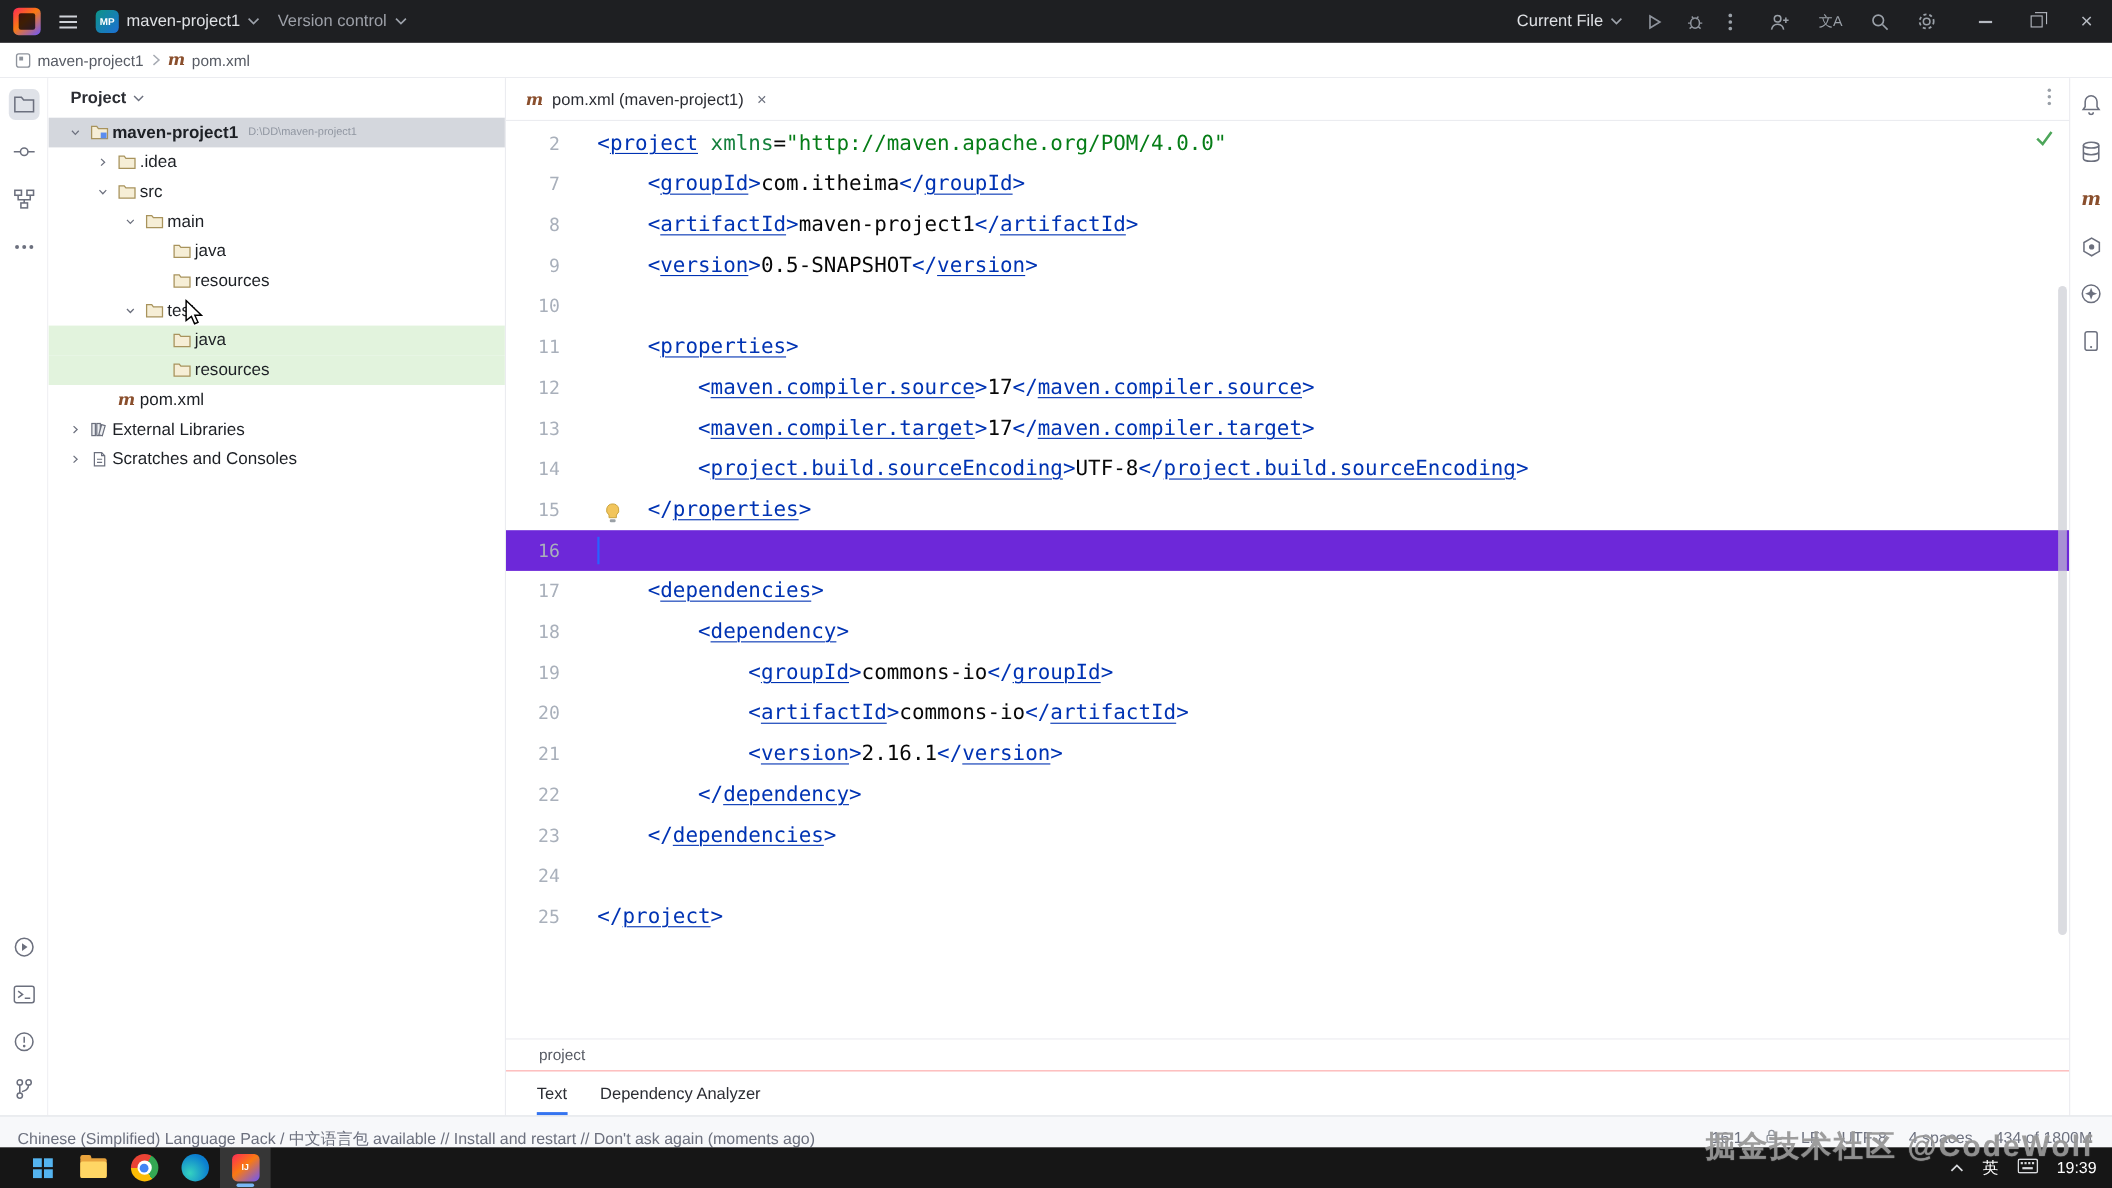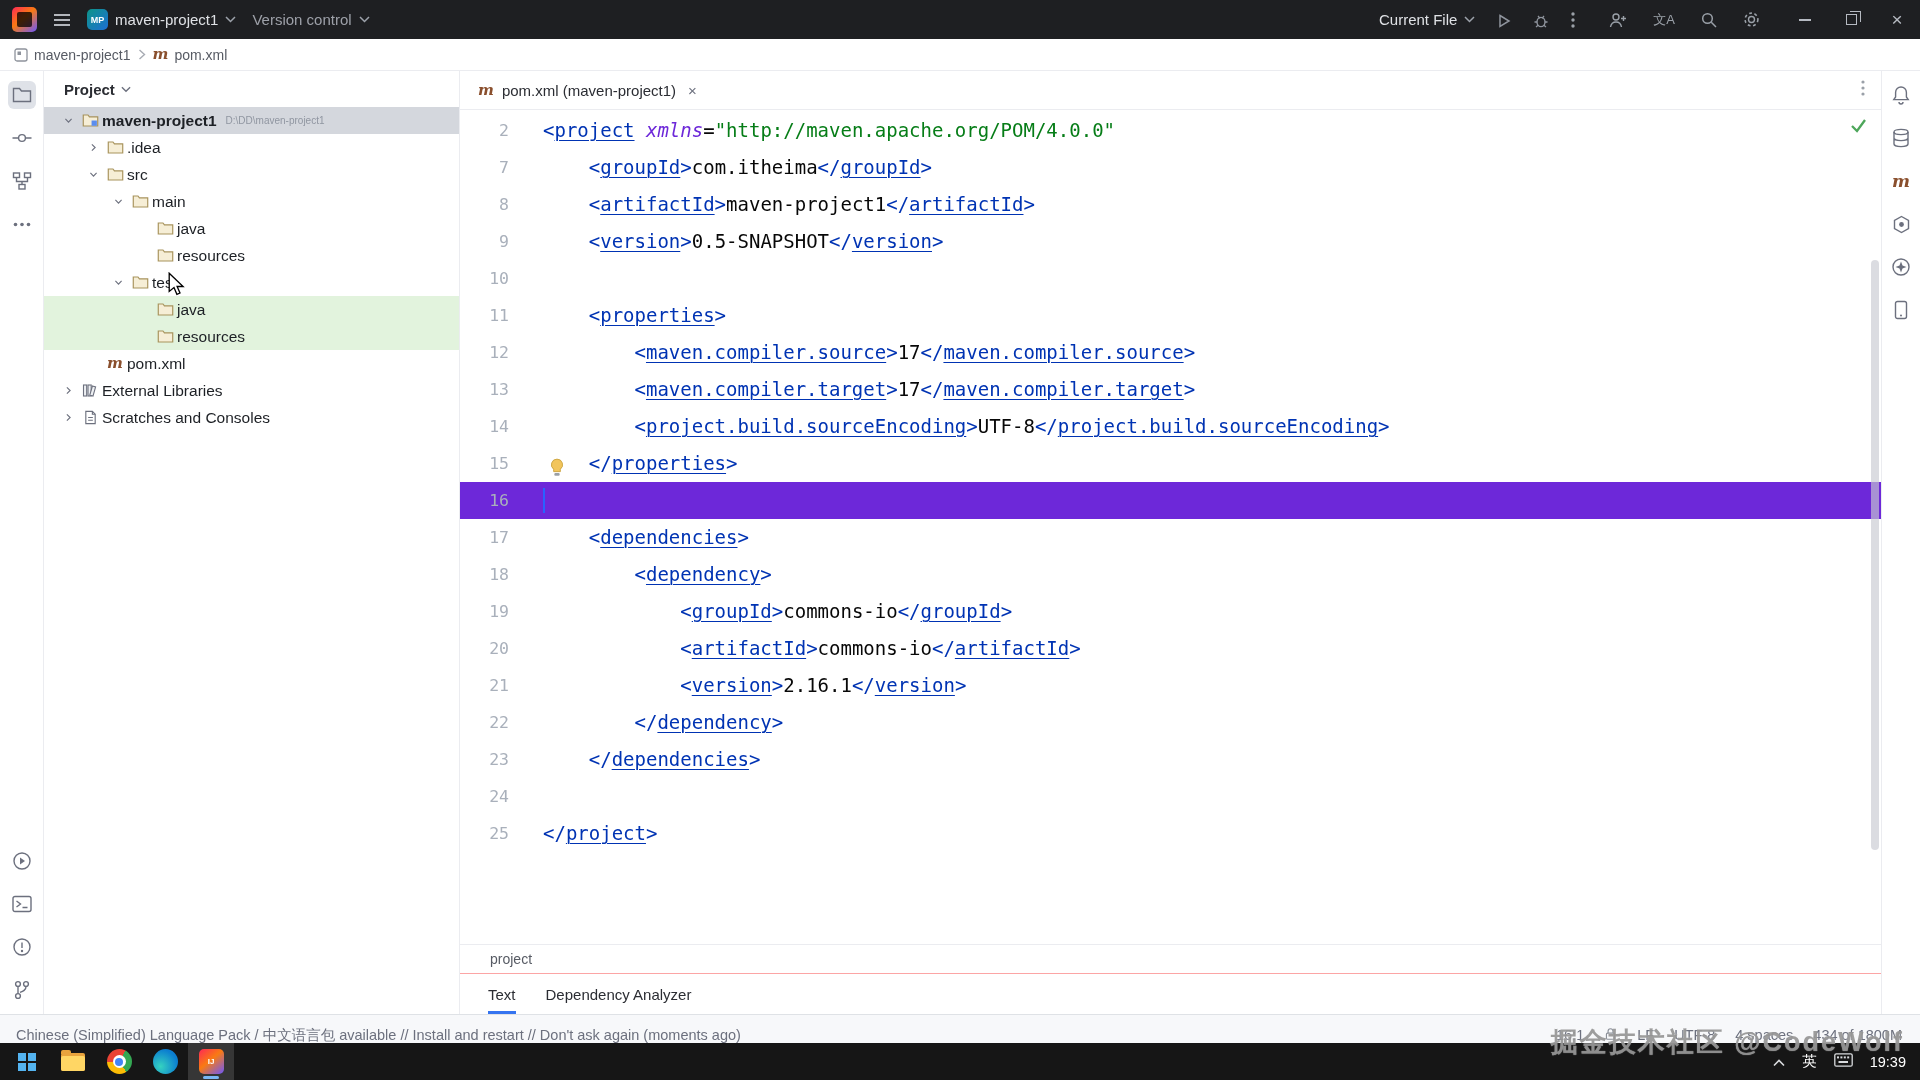--- a/index.html
+++ b/index.html
@@ -15,21 +15,21 @@
                background:linear-gradient(140deg,#fe2857 0%,#f97a12 45%,#6b57ff 100%);
                position:relative; }
   .idea-logo::after{ content:""; position:absolute; inset:5px; background:#000; border-radius:2px; opacity:.75;}
   .hamb svg, .tb-ic svg { display:block; }
   .proj-chip { width:21px; height:21px; border-radius:5px; color:#fff; font-size:9px; font-weight:bold;
                display:flex; align-items:center; justify-content:center;
                background:linear-gradient(135deg,#0d9488,#1d6fd4); }
   .tb-item { display:flex; align-items:center; gap:7px; cursor:default; }
   .tb-dim { color:#9da0a8; }
   .tb-right { margin-left:auto; display:flex; align-items:center; height:100%; }
-  .tb-run-group { display:flex; align-items:flex-end; gap:22px; margin-right:34px; }
+  .tb-run-group { display:flex; align-items:center; gap:22px; margin-right:34px; }
   .tb-icons { display:flex; align-items:center; gap:26px; margin-right:22px; }
   .win-btn { width:46px; height:39px; display:flex; align-items:center; justify-content:center; color:#b6bac2; }
   .win-min { width:12px; height:2px; background:#b6bac2; }
   .win-max { width:11px; height:11px; border:1.6px solid #b6bac2; position:relative; }
   .win-max::after{ content:""; position:absolute; top:-4px; left:3px; width:10px; height:10px;
                    border-top:1.6px solid #b6bac2; border-right:1.6px solid #b6bac2; }
   .win-close { font-size:19px; line-height:1; }
 
   
   .crumbbar { height:32px; background:#fff; border-bottom:1px solid #ebecf0; display:flex;
@@ -66,42 +66,42 @@
   .tab-kebab { margin-left:auto; margin-right:16px; color:#9aa0a8; }
 
   .code-area { flex:1; position:relative; overflow:hidden; padding-top:2px; }
   .code-line { display:flex; height:37px; line-height:37px;
                font-family:"DejaVu Sans Mono", monospace; font-size:19px; }
   .code-line .ln { width:83px; flex:none; text-align:right; padding-right:34px; color:#a9b0bb; font-size:16.5px; }
   .code-line .code-text { white-space:pre; position:relative; flex:1; }
   .caret-line { background:#6d28d9; }
   .tk-b { color:#0033b3; }
   .tk-t { color:#0033b3; text-decoration:underline; text-decoration-thickness:1px; text-underline-offset:3px; }
-  .tk-a { color:#6d28d9;font-style:italic; }
+  .tk-a { color:#15803d; }
   .tk-s { color:#067d17; }
   .tk-p { color:#080808; }
   .caret-bar { position:absolute; left:0; top:6px; width:2px; height:25px; background:#2962ff; }
   .bulb { position:absolute; left:5px; top:7px; }
   .insp-check { position:absolute; top:8px; right:14px; }
   .v-scroll { position:absolute; right:2px; top:150px; width:8px; height:590px; background:#c7cad1; border-radius:4px; opacity:.65; }
 
   .xml-crumb { height:29px; border-top:1px solid #ebecf0; display:flex; align-items:center;
                padding-left:30px; font-size:14px; color:#575b64; flex:none; }
   .bottom-tabs { height:41px; border-top:1px solid #fca5a5; display:flex; align-items:stretch;
                  padding-left:28px; gap:30px; font-size:15px; flex:none; }
   .btab { display:flex; align-items:center; color:#2b2d33; border-bottom:3px solid transparent; padding-top:3px; }
   .btab.active { border-bottom-color:#3574f0; }
 
   
   .statusbar { height:29px; background:#f7f8fa; border-top:1px solid #dfe2e6; display:flex;
                align-items:center; padding:12px 18px 0 16px; font-size:14.5px; color:#6c707e; flex:none; }
   .sb-right { margin-left:auto; display:flex; align-items:center; gap:20px; }
 
   
-  .taskbar { height:37px; background:#161616; display:flex; align-items:center; padding-left:4px; flex:none; color:#fff; }
+  .taskbar { height:37px; background:#161616; display:flex; align-items:center; padding-left:16px; flex:none; color:#fff; }
   .tk-item { width:46px; height:37px; display:flex; align-items:center; justify-content:center; position:relative; }
   .tk-item.act { background:rgba(255,255,255,.14); }
   .tk-item.act::after { content:""; position:absolute; bottom:1px; left:15px; width:16px; height:3px; border-radius:2px; background:#7ab8f5; }
   .win-logo { display:grid; grid-template-columns:8px 8px; grid-template-rows:8px 8px; gap:2px; }
   .win-logo span { background:#54b4f0; }
   .folder-ico { width:24px; height:18px; background:#e8a33d; border-radius:2px; position:relative; }
   .folder-ico::before { content:""; position:absolute; top:-3px; left:0; width:10px; height:4px; background:#e8a33d; border-radius:2px 2px 0 0; }
   .folder-ico::after { content:""; position:absolute; inset:3px 0 0 0; background:#ffd664; border-radius:2px; }
   .chrome-ico { width:25px; height:25px; border-radius:50%; position:relative;
                 background:conic-gradient(from -90deg,#ea4335 0 33%,#34a853 0 66%,#fbbc05 0 100%); }

